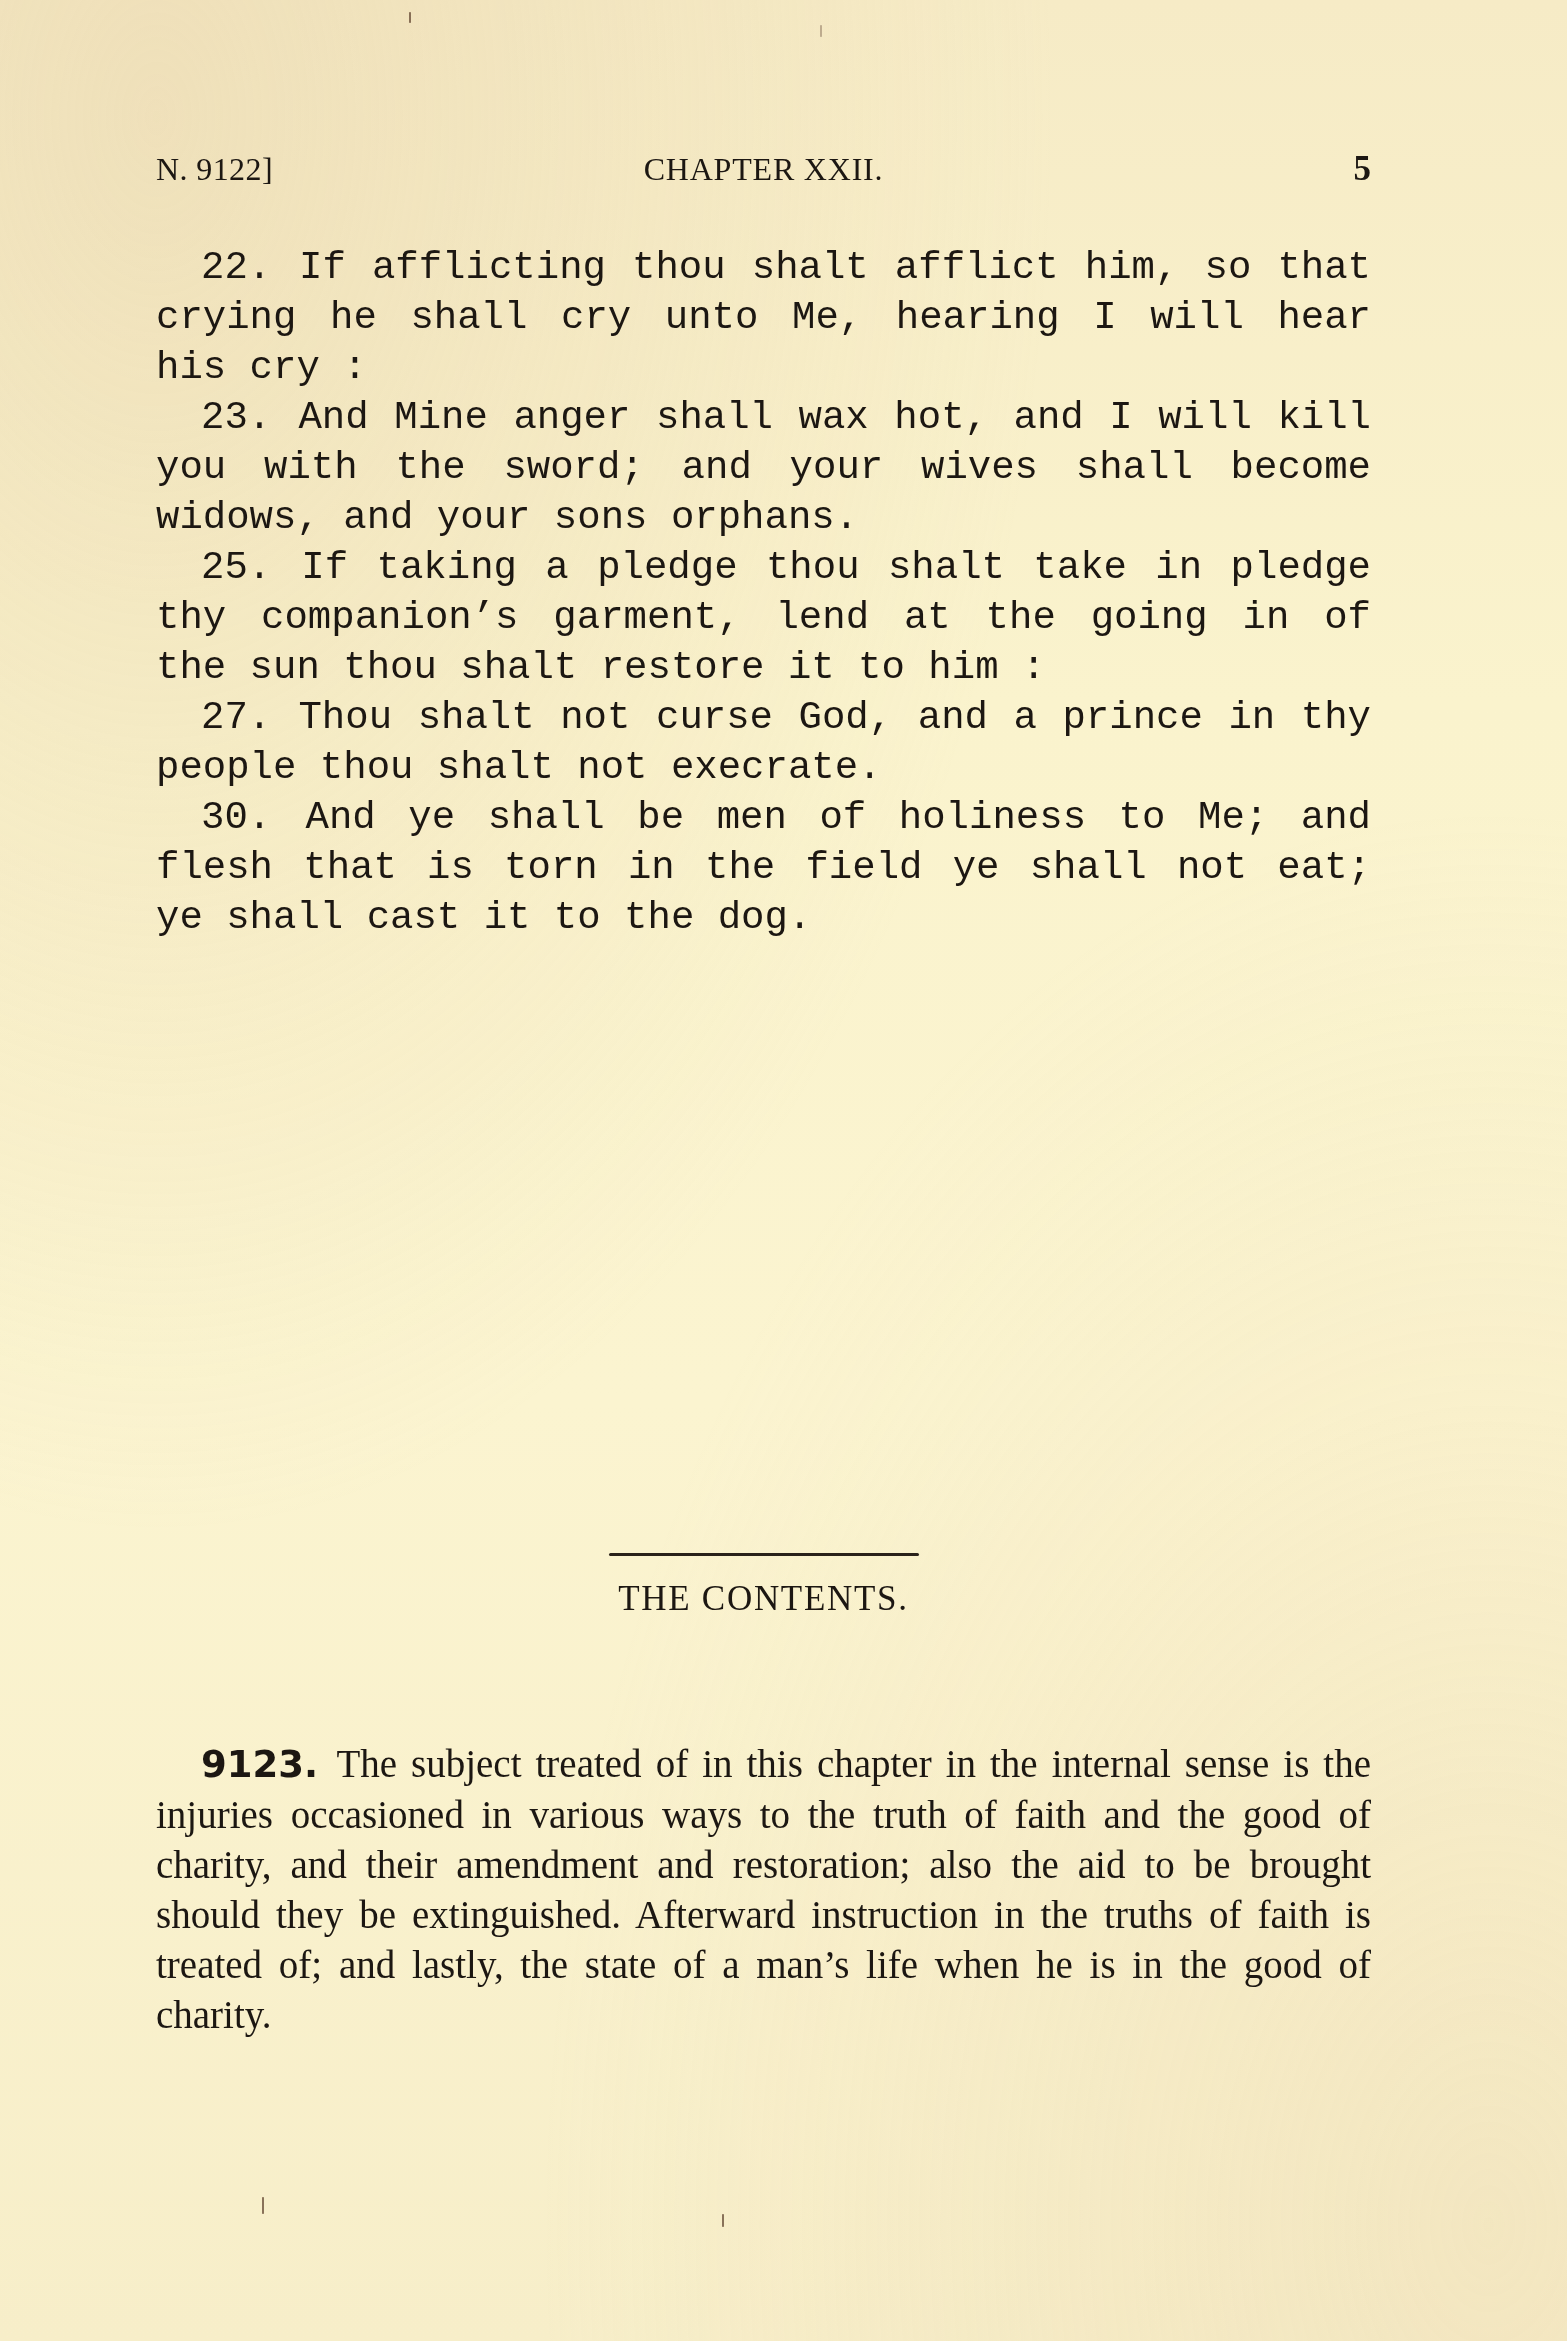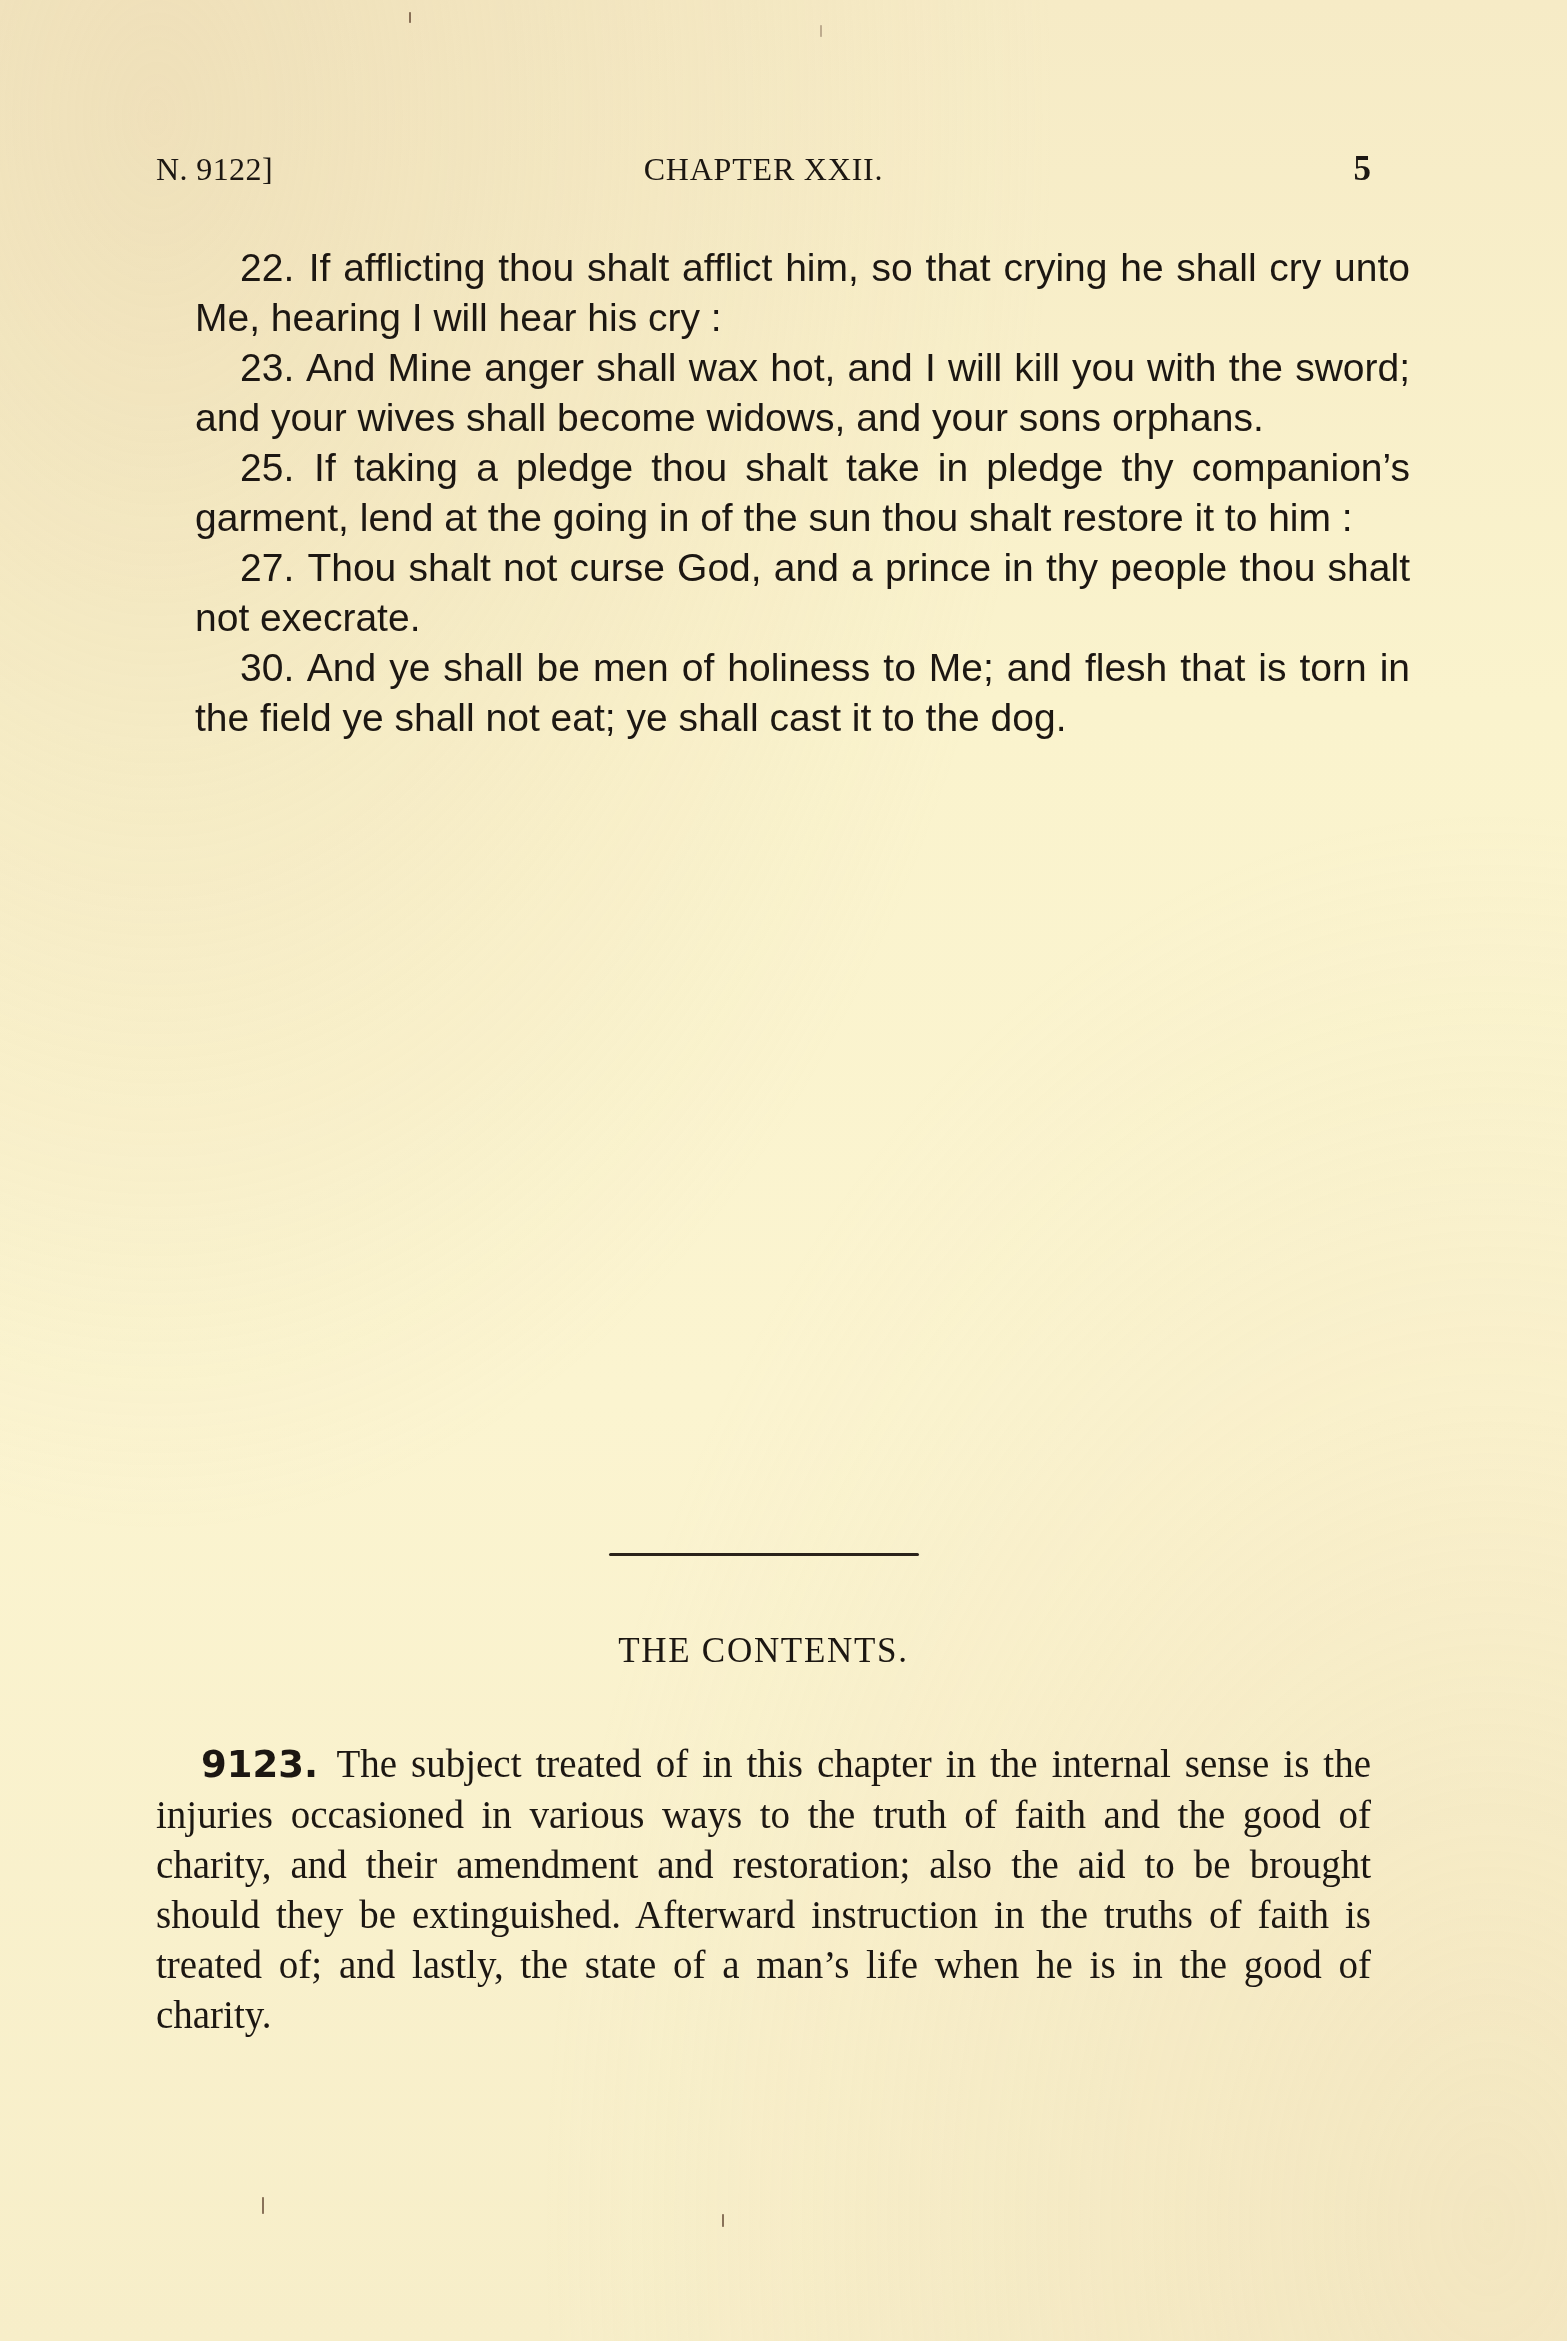--- a/index.html
+++ b/index.html
@@ -54,46 +54,45 @@
       right: 0;
       top: 0;
       font-weight: bold;
       font-size: 35px;
     }
     .verses {
       position: absolute;
       top: 243px;
       left: 0;
       width: 1215px;
-      font-family: Liberation Sans, sans-serif;
+      font-family: Liberation Mono, monospace;
       font-size: 39px;
       line-height: 50px;
       text-align: justify;
-      margin-left: 39px;
     }
     .verse {
       margin: 0;
       text-indent: 45px;
       hyphens: manual;
     }
     .verse .num {
       margin-right: 1.7px;
     }
     .separator {
       position: absolute;
       top: 1553px;
       left: 453px;
       width: 310px;
       height: 3.3px;
       background: #2a221a;
       border-radius: 1.7px;
     }
     .contents-heading {
       position: absolute;
-      top: 1627px;
+      top: 1575px;
       left: 0;
       width: 1215px;
       text-align: center;
       font-family: "Liberation Serif", "DejaVu Serif", serif;
       font-size: 35px;
       line-height: 47px;
       letter-spacing: 1.7px;
     }
     .contents-para {
       position: absolute;

